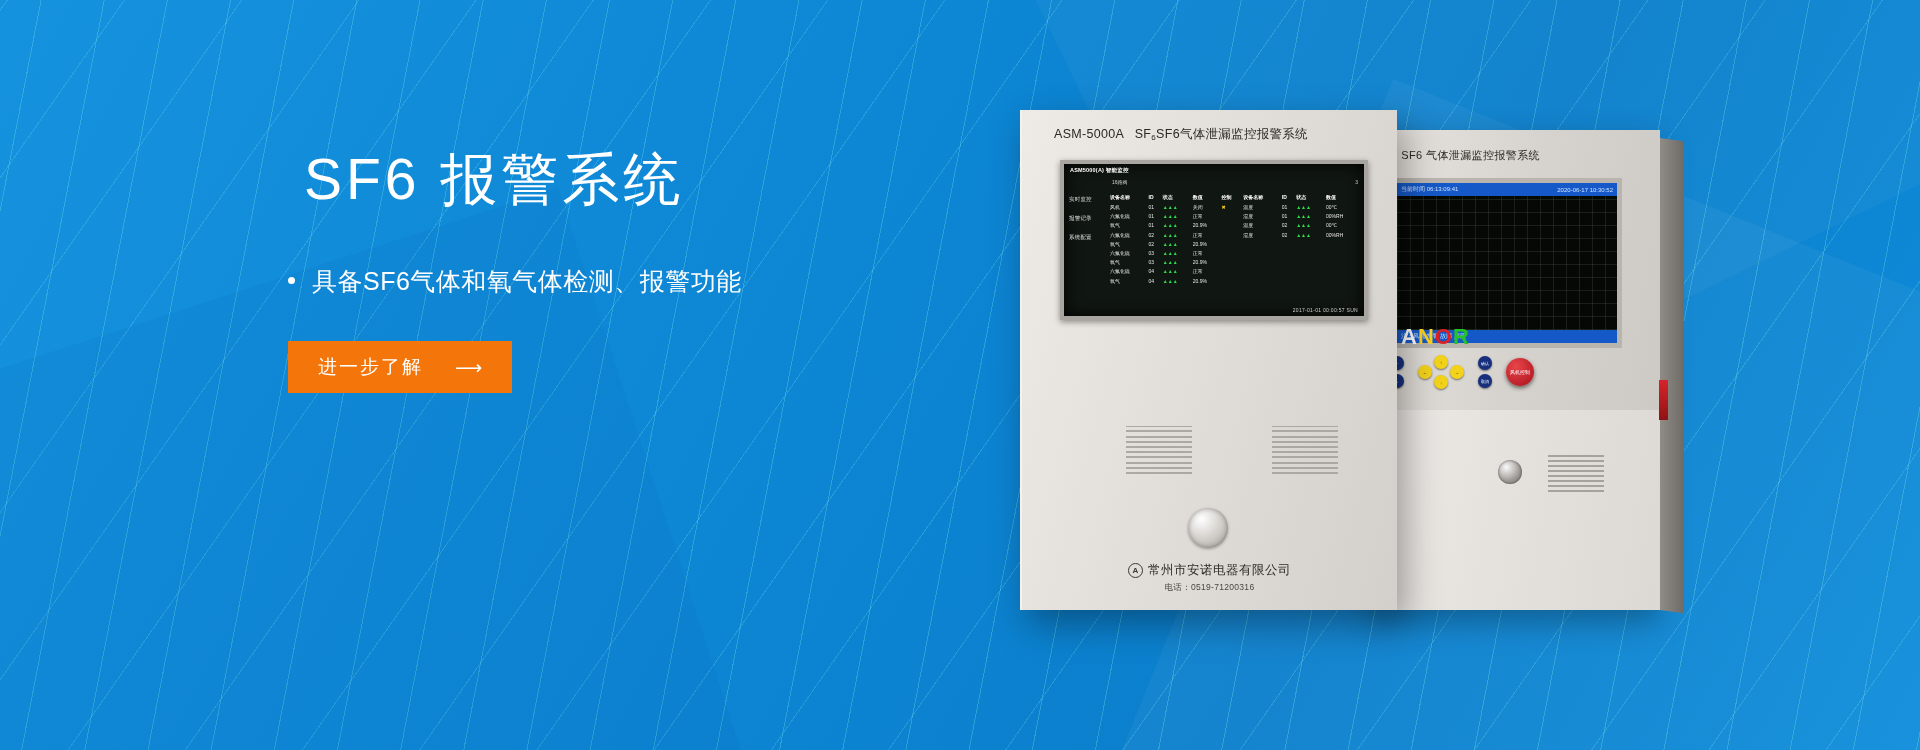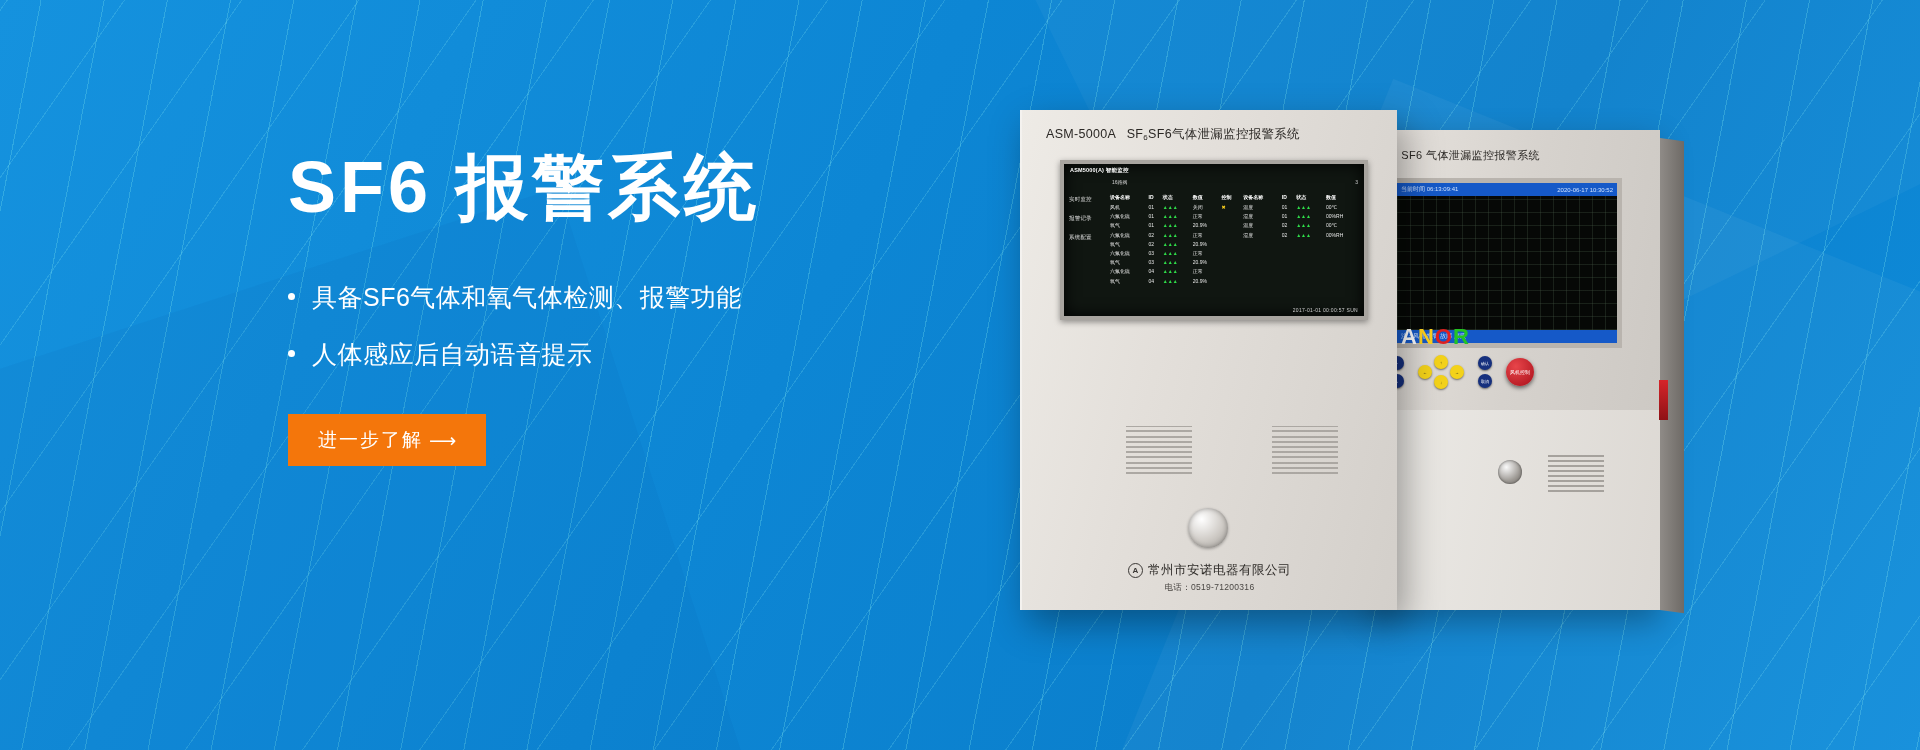--- a/index.html
+++ b/index.html
@@ -38,34 +38,34 @@
     transform:rotate(3deg);
   }
   .wedge{position:absolute;background:rgba(255,255,255,0.045);}
   .w1{width:1400px;height:1400px;right:-560px;bottom:-940px;transform:rotate(22deg);}
   .w2{width:1500px;height:1200px;left:-720px;bottom:-840px;transform:rotate(-18deg);background:rgba(0,60,140,0.05);}
   .w3{width:1200px;height:900px;right:-300px;top:-620px;transform:rotate(-26deg);background:rgba(255,255,255,0.035);}
 
   
   .copy{position:absolute;left:288px;top:150px;width:760px;}
   .headline{
-    color:#ffffff;font-size:72px;line-height:1.05;font-weight:700;
-    letter-spacing:4px;margin:0 0 56px 0;white-space:nowrap;
+    color:#ffffff;font-size:57px;line-height:1.05;font-weight:400;
+    letter-spacing:4px;margin:0 0 56px 16px;white-space:nowrap;
   }
   .bullets{list-style:none;margin:0 0 44px 0;padding:0;}
   .bullets li{
     position:relative;color:#ffffff;font-size:25px;line-height:1.25;
     padding-left:24px;margin-bottom:26px;letter-spacing:.5px;white-space:nowrap;
   }
   .bullets li .dot{
     position:absolute;left:0;top:11px;width:7px;height:7px;border-radius:50%;
     background:#ffffff;
   }
   .cta{
-    display:inline-flex;align-items:center;gap:6px;
+    display:inline-flex;align-items:center;gap:32px;
     background:#f4760b;color:#ffffff;border:0;cursor:pointer;
     padding:0 30px;height:52px;font-size:19px;letter-spacing:2px;
     font-family:inherit;
   }
   .cta .arrow{font-size:19px;line-height:1;letter-spacing:0;}
 
   
   .devices{position:absolute;left:1020px;top:110px;width:760px;height:540px;}
 
   
@@ -145,21 +145,21 @@
   }
 
   
   .dev-a{
     position:absolute;left:0px;top:0px;width:375px;height:500px;
     background:linear-gradient(105deg,#eeebe6 0%,#e3dfda 40%,#d3cfca 100%);
     box-shadow:8px 14px 34px rgba(0,0,0,.35);
     border-left:2px solid #f4f2ef;
   }
   .dev-a-title{
-    position:absolute;left:24px;top:16px;color:#2b2825;font-size:12.5px;
+    position:absolute;left:32px;top:16px;color:#2b2825;font-size:12.5px;
     letter-spacing:.3px;white-space:nowrap;
   }
   .dev-a-title .sub{font-size:8px;vertical-align:-2px;}
   .dev-a-screen{
     position:absolute;left:38px;top:50px;width:300px;height:152px;
     background:#101611;border:4px solid #a8a49f;
     box-shadow:inset 0 0 16px #000, 0 2px 6px rgba(0,0,0,.4);
     overflow:hidden;
   }
   .lcd-head{
@@ -216,24 +216,20 @@
     <div class="wedge w2"></div>
   </div>
 
   <div class="copy">
     <h1 class="headline">SF6 报警系统</h1>
 
     <ul class="bullets">
       <li>
         <span class="dot"></span>
         <span>具备SF6气体和氧气体检测、报警功能</span>
-      </li>
-      <li>
-        <span class="dot"></span>
-        <span>人体感应后自动语音提示</span>
       </li>
     </ul>
 
     <button class="cta">
       <span>进一步了解</span>
       <span class="arrow">⟶</span>
     </button>
   </div>
 
   <div class="devices">

